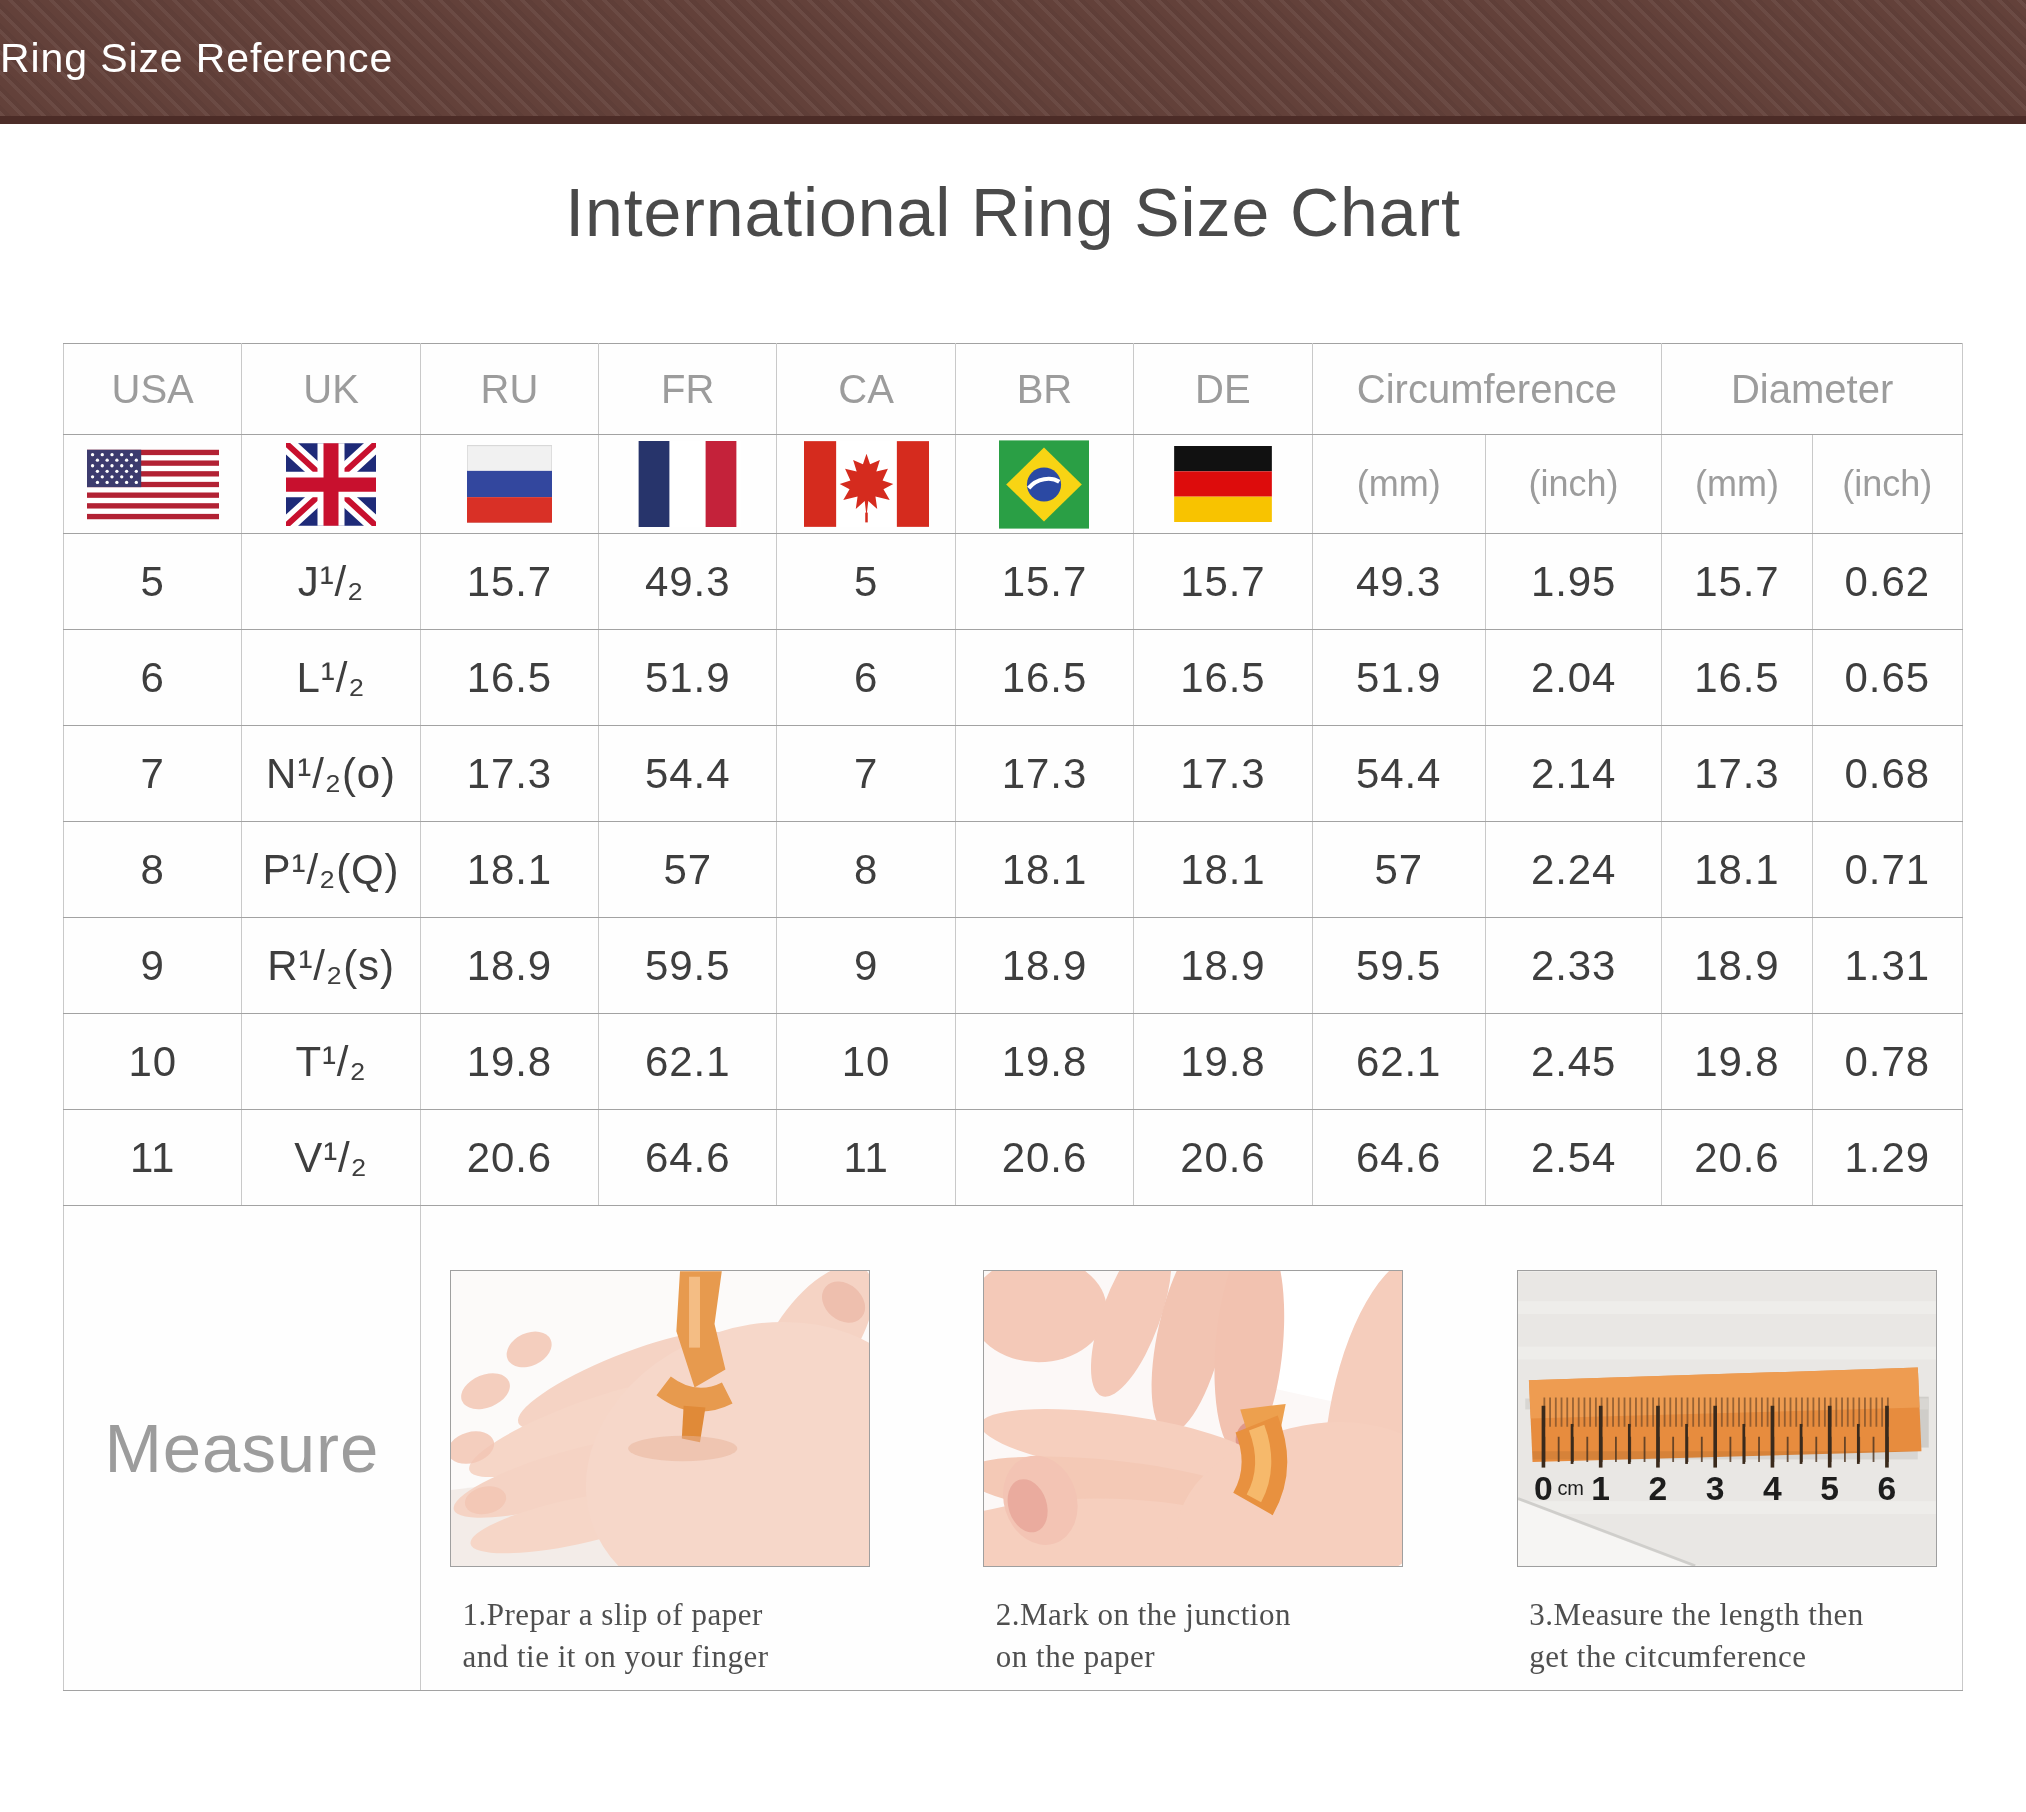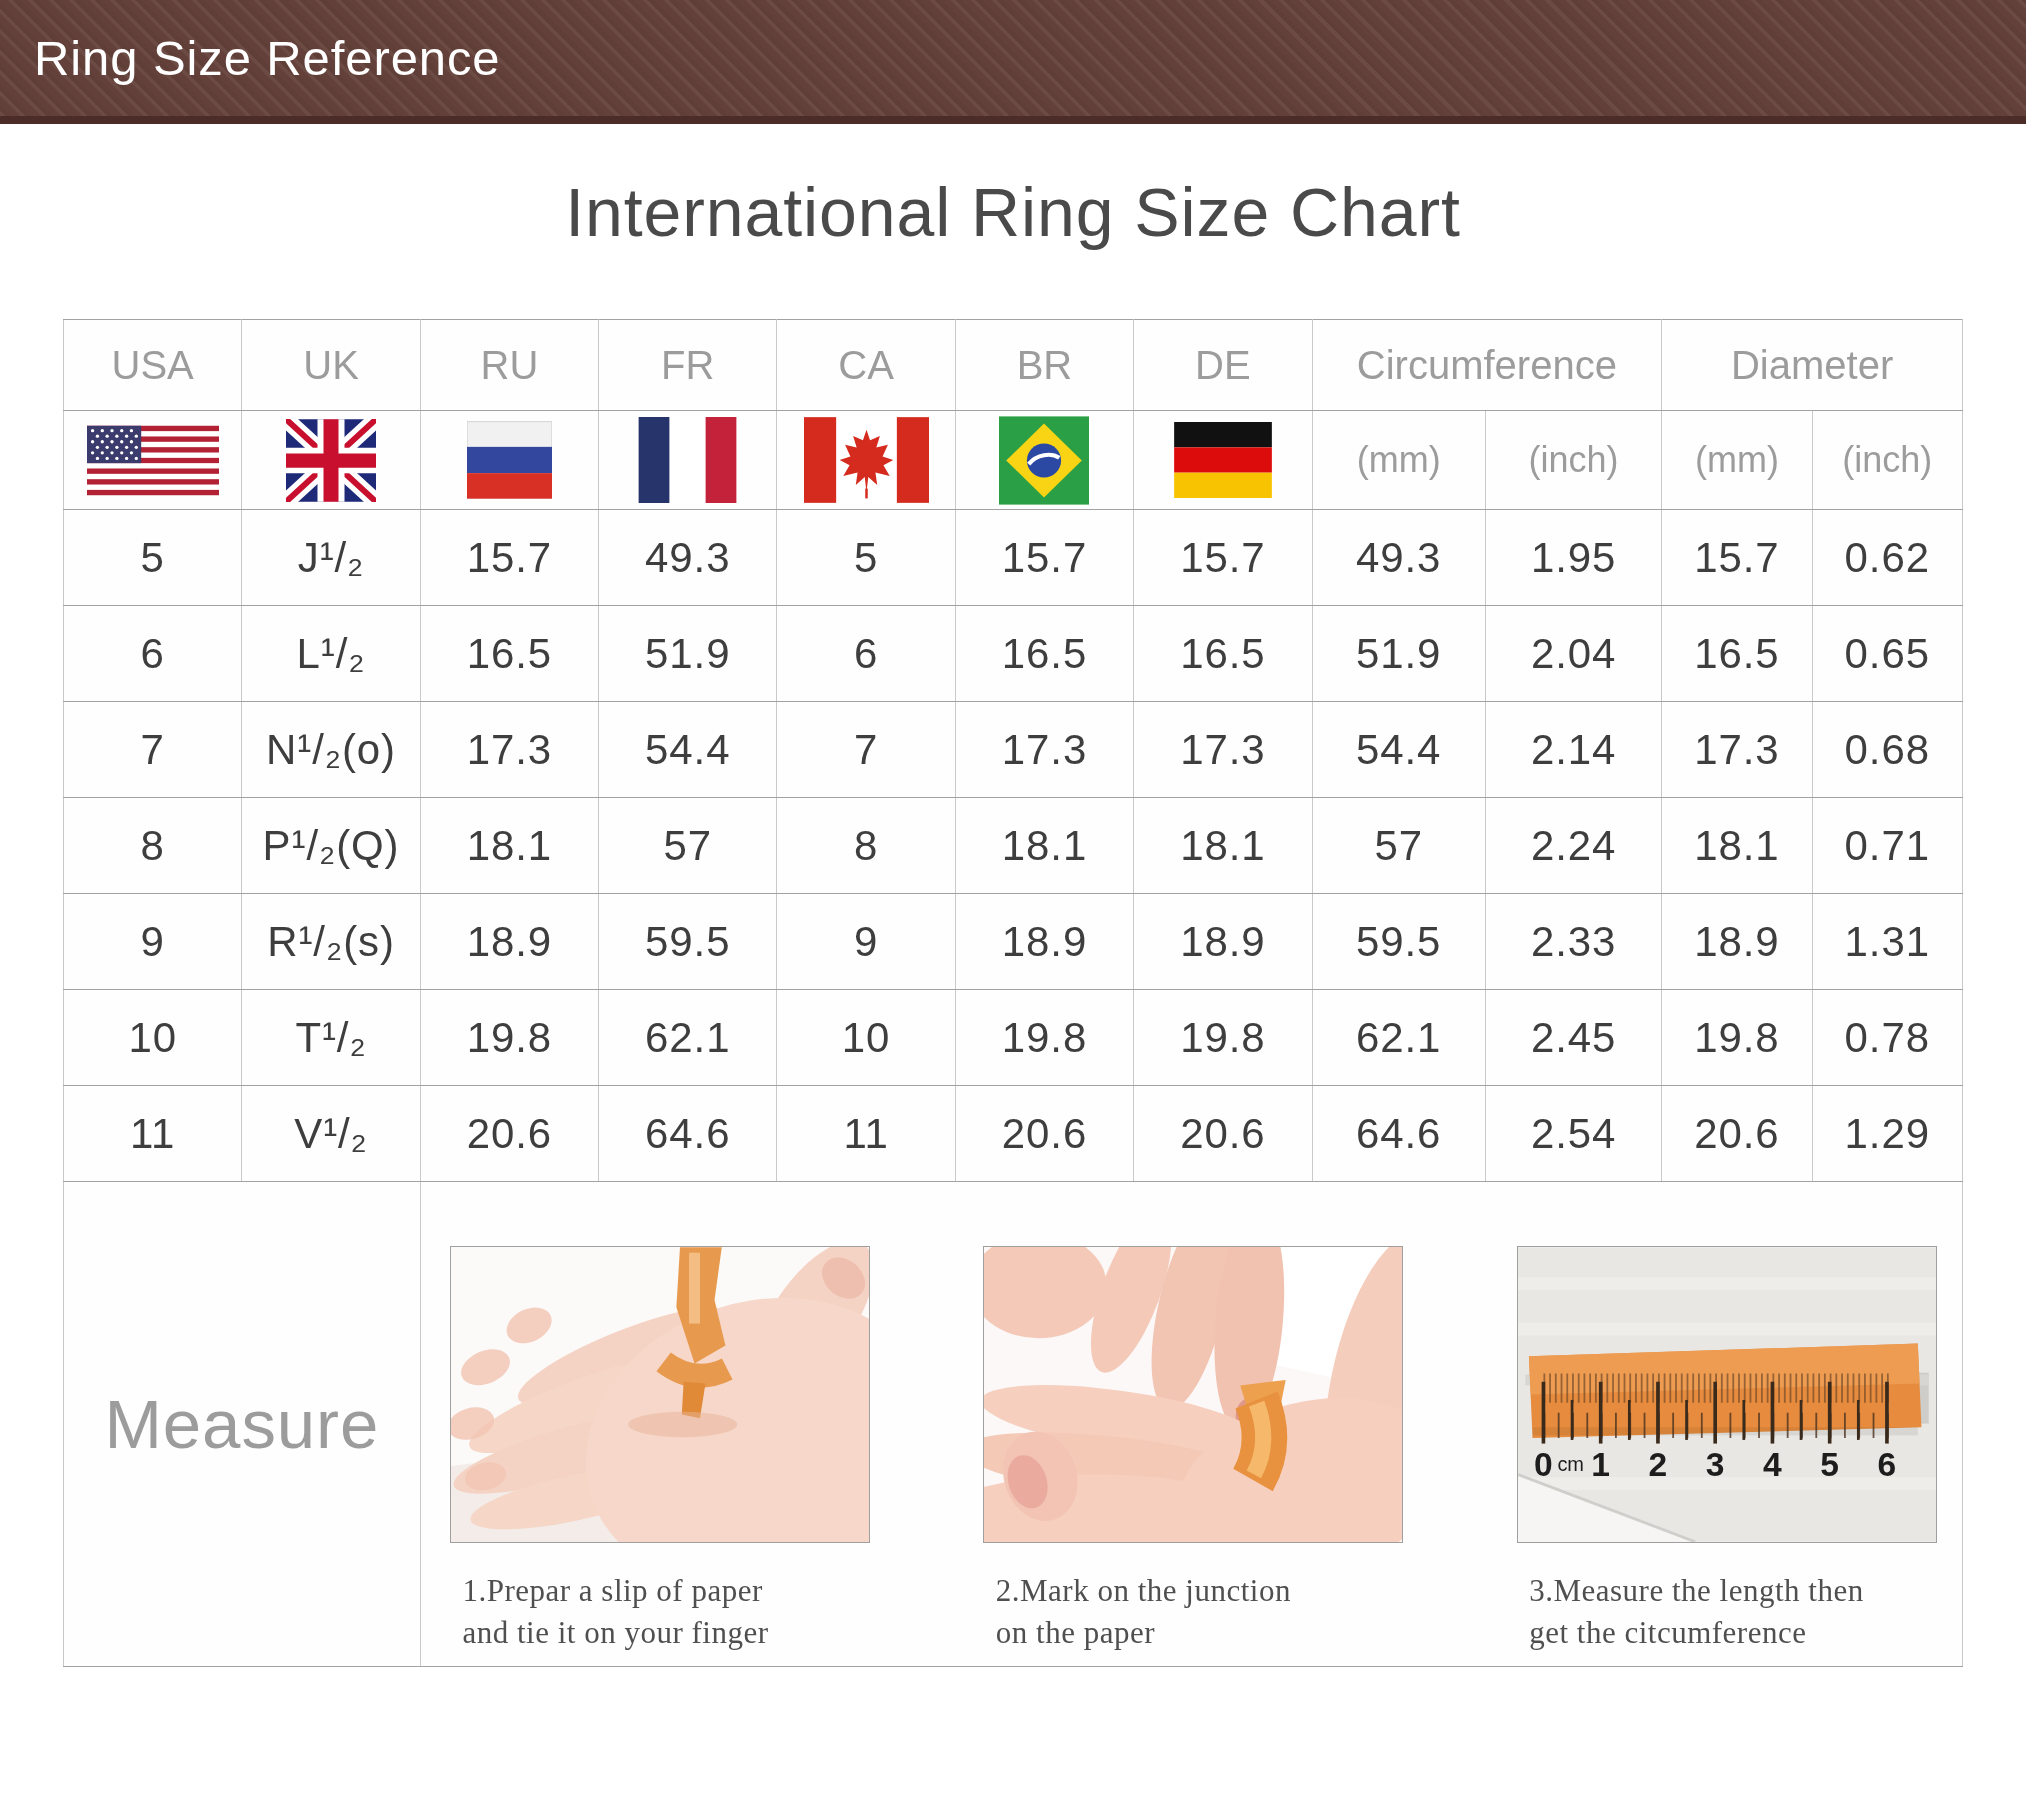--- a/index.html
+++ b/index.html
@@ -7,27 +7,27 @@
 
   
   .banner{
     height:116px;
     background:
       repeating-linear-gradient(45deg, rgba(255,255,255,0.05) 0 3.6px, rgba(0,0,0,0.04) 3.6px 8.1px, rgba(255,255,255,0.0) 8.1px 14.5px),
       #63413a;
     border-bottom:8.1px solid #4c2c27;
     display:flex;align-items:center;
   }
-  .banner-title{color:#ffffff;font-size:49px;font-weight:400;letter-spacing:0.9px;padding-left:34px;}
+  .banner-title{color:#ffffff;font-size:41px;font-weight:400;letter-spacing:0.9px;}
 
   
   .page-title{margin-top:49px;text-align:center;font-size:68px;color:#4a4a4a;font-weight:400;letter-spacing:0.9px;}
 
   
-  table.size-table{border-collapse:collapse;table-layout:fixed;width:1900px;margin:68px auto 0 auto;}
+  table.size-table{border-collapse:collapse;table-layout:fixed;width:1900px;margin:92px auto 0 auto;}
   .size-table td,.size-table th{
     border-left:1.8px solid #c9c9c9;border-right:1.8px solid #c9c9c9;
     border-top:1.8px solid #a2a2a2;border-bottom:1.8px solid #a2a2a2;
     text-align:center;vertical-align:middle;padding:0;
     background:#fefefe;
   }
   .size-table tr.label-row th{height:90px;color:#9c9c9c;font-size:40px;font-weight:400;}
   .size-table tr.flag-row td{height:98px;}
   .size-table tr.data-row td{height:95px;font-size:42px;color:#3e3e3e;font-weight:400;letter-spacing:0.9px;}
   .size-table .sub-unit{color:#9c9c9c;font-size:36px;font-weight:400;letter-spacing:0;}

